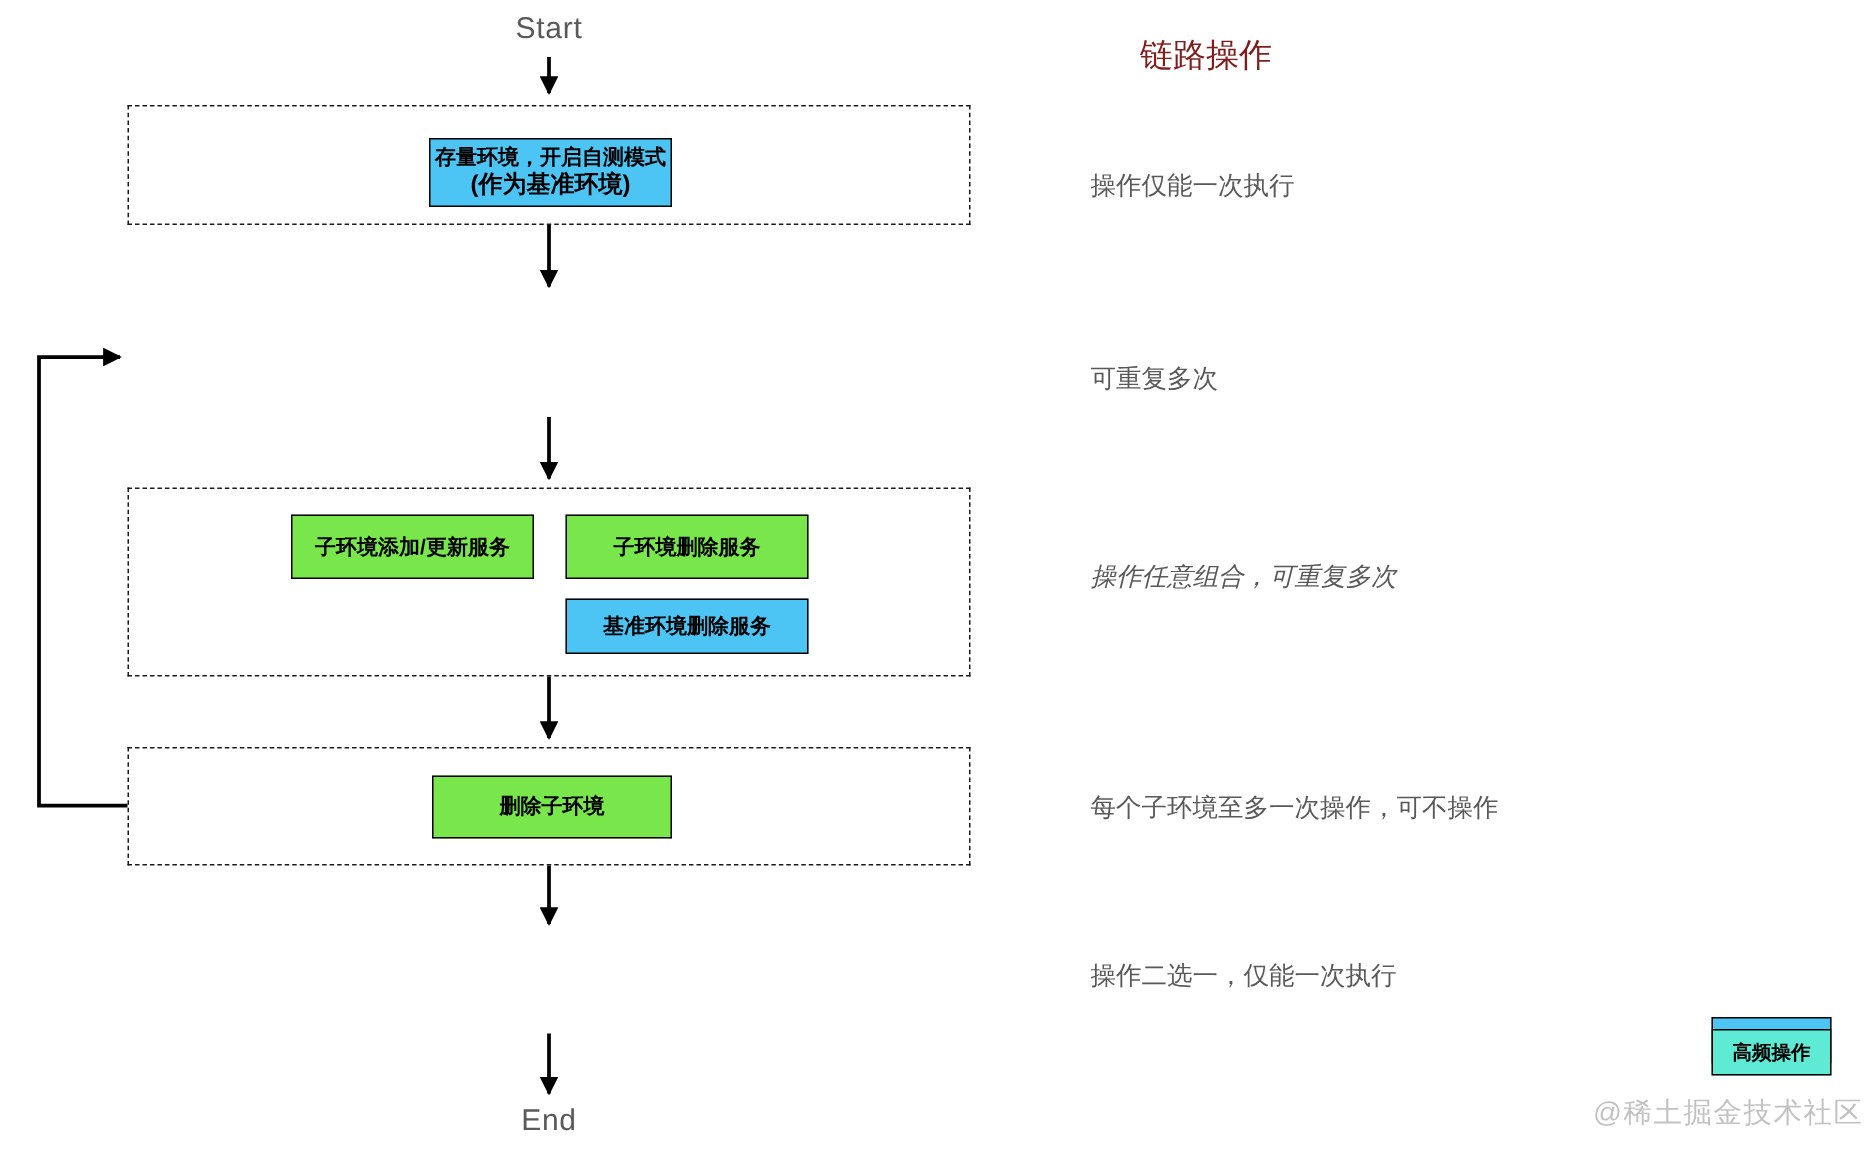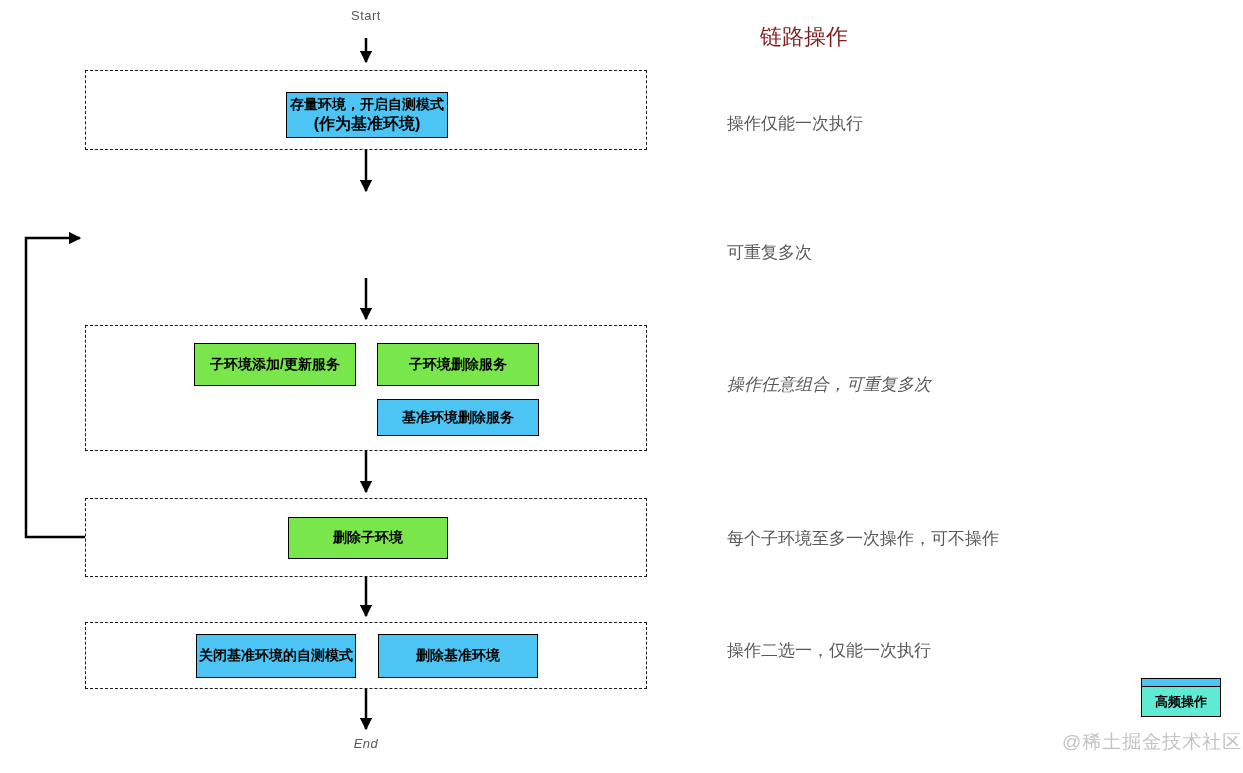--- a/index.html
+++ b/index.html
@@ -3,24 +3,24 @@
 <meta charset="utf-8">
 <style>
   html,body{margin:0;padding:0;background:#ffffff;}
   .canvas{
     position:relative;width:1243px;height:773px;background:#ffffff;overflow:hidden;
     font-family:"Liberation Sans","DejaVu Sans",sans-serif;
   }
   .arrows{position:absolute;left:0;top:0;width:1243px;height:773px;pointer-events:none;}
   .terminal-label{
     position:absolute;width:90px;text-align:center;
-    font-size:13px;color:#595959;letter-spacing:.5px;
+    font-size:20px;color:#595959;letter-spacing:.5px;
   }
   .lbl-start{left:321px;top:8px;}
-  .lbl-end{left:321px;top:736px;font-style:italic;}
+  .lbl-end{left:321px;top:736px;}
   .stage{
     position:absolute;left:85px;width:562px;
     border:1.6px dashed #1a1a1a;box-sizing:border-box;background:transparent;
   }
   .s1{top:70px;height:80px;}
   .s2{top:197px;height:81px;}
   .s3{top:325px;height:126px;}
   .s4{top:498px;height:79px;}
   .s5{top:622px;height:67px;}
   .node{
@@ -98,24 +98,20 @@
   <div class="stage s3">
     <div class="node green n-sub-add">子环境添加/更新服务</div>
     <div class="node green n-sub-del">子环境删除服务</div>
     <div class="node blue n-base-del">基准环境删除服务</div>
   </div>
 
   <div class="stage s4">
     <div class="node green n-del-sub">删除子环境</div>
   </div>
 
-  <div class="stage s5">
-    <div class="node blue n-close">关闭基准环境的自测模式</div>
-    <div class="node blue n-del-base">删除基准环境</div>
-  </div>
 
   <div class="terminal-label lbl-end">End</div>
 
   <div class="side-title">链路操作</div>
 
   <div class="annotation a1">操作仅能一次执行</div>
   <div class="annotation a2">可重复多次</div>
   <div class="annotation a3">操作任意组合，可重复多次</div>
   <div class="annotation a4">每个子环境至多一次操作，可不操作</div>
   <div class="annotation a5">操作二选一，仅能一次执行</div>

